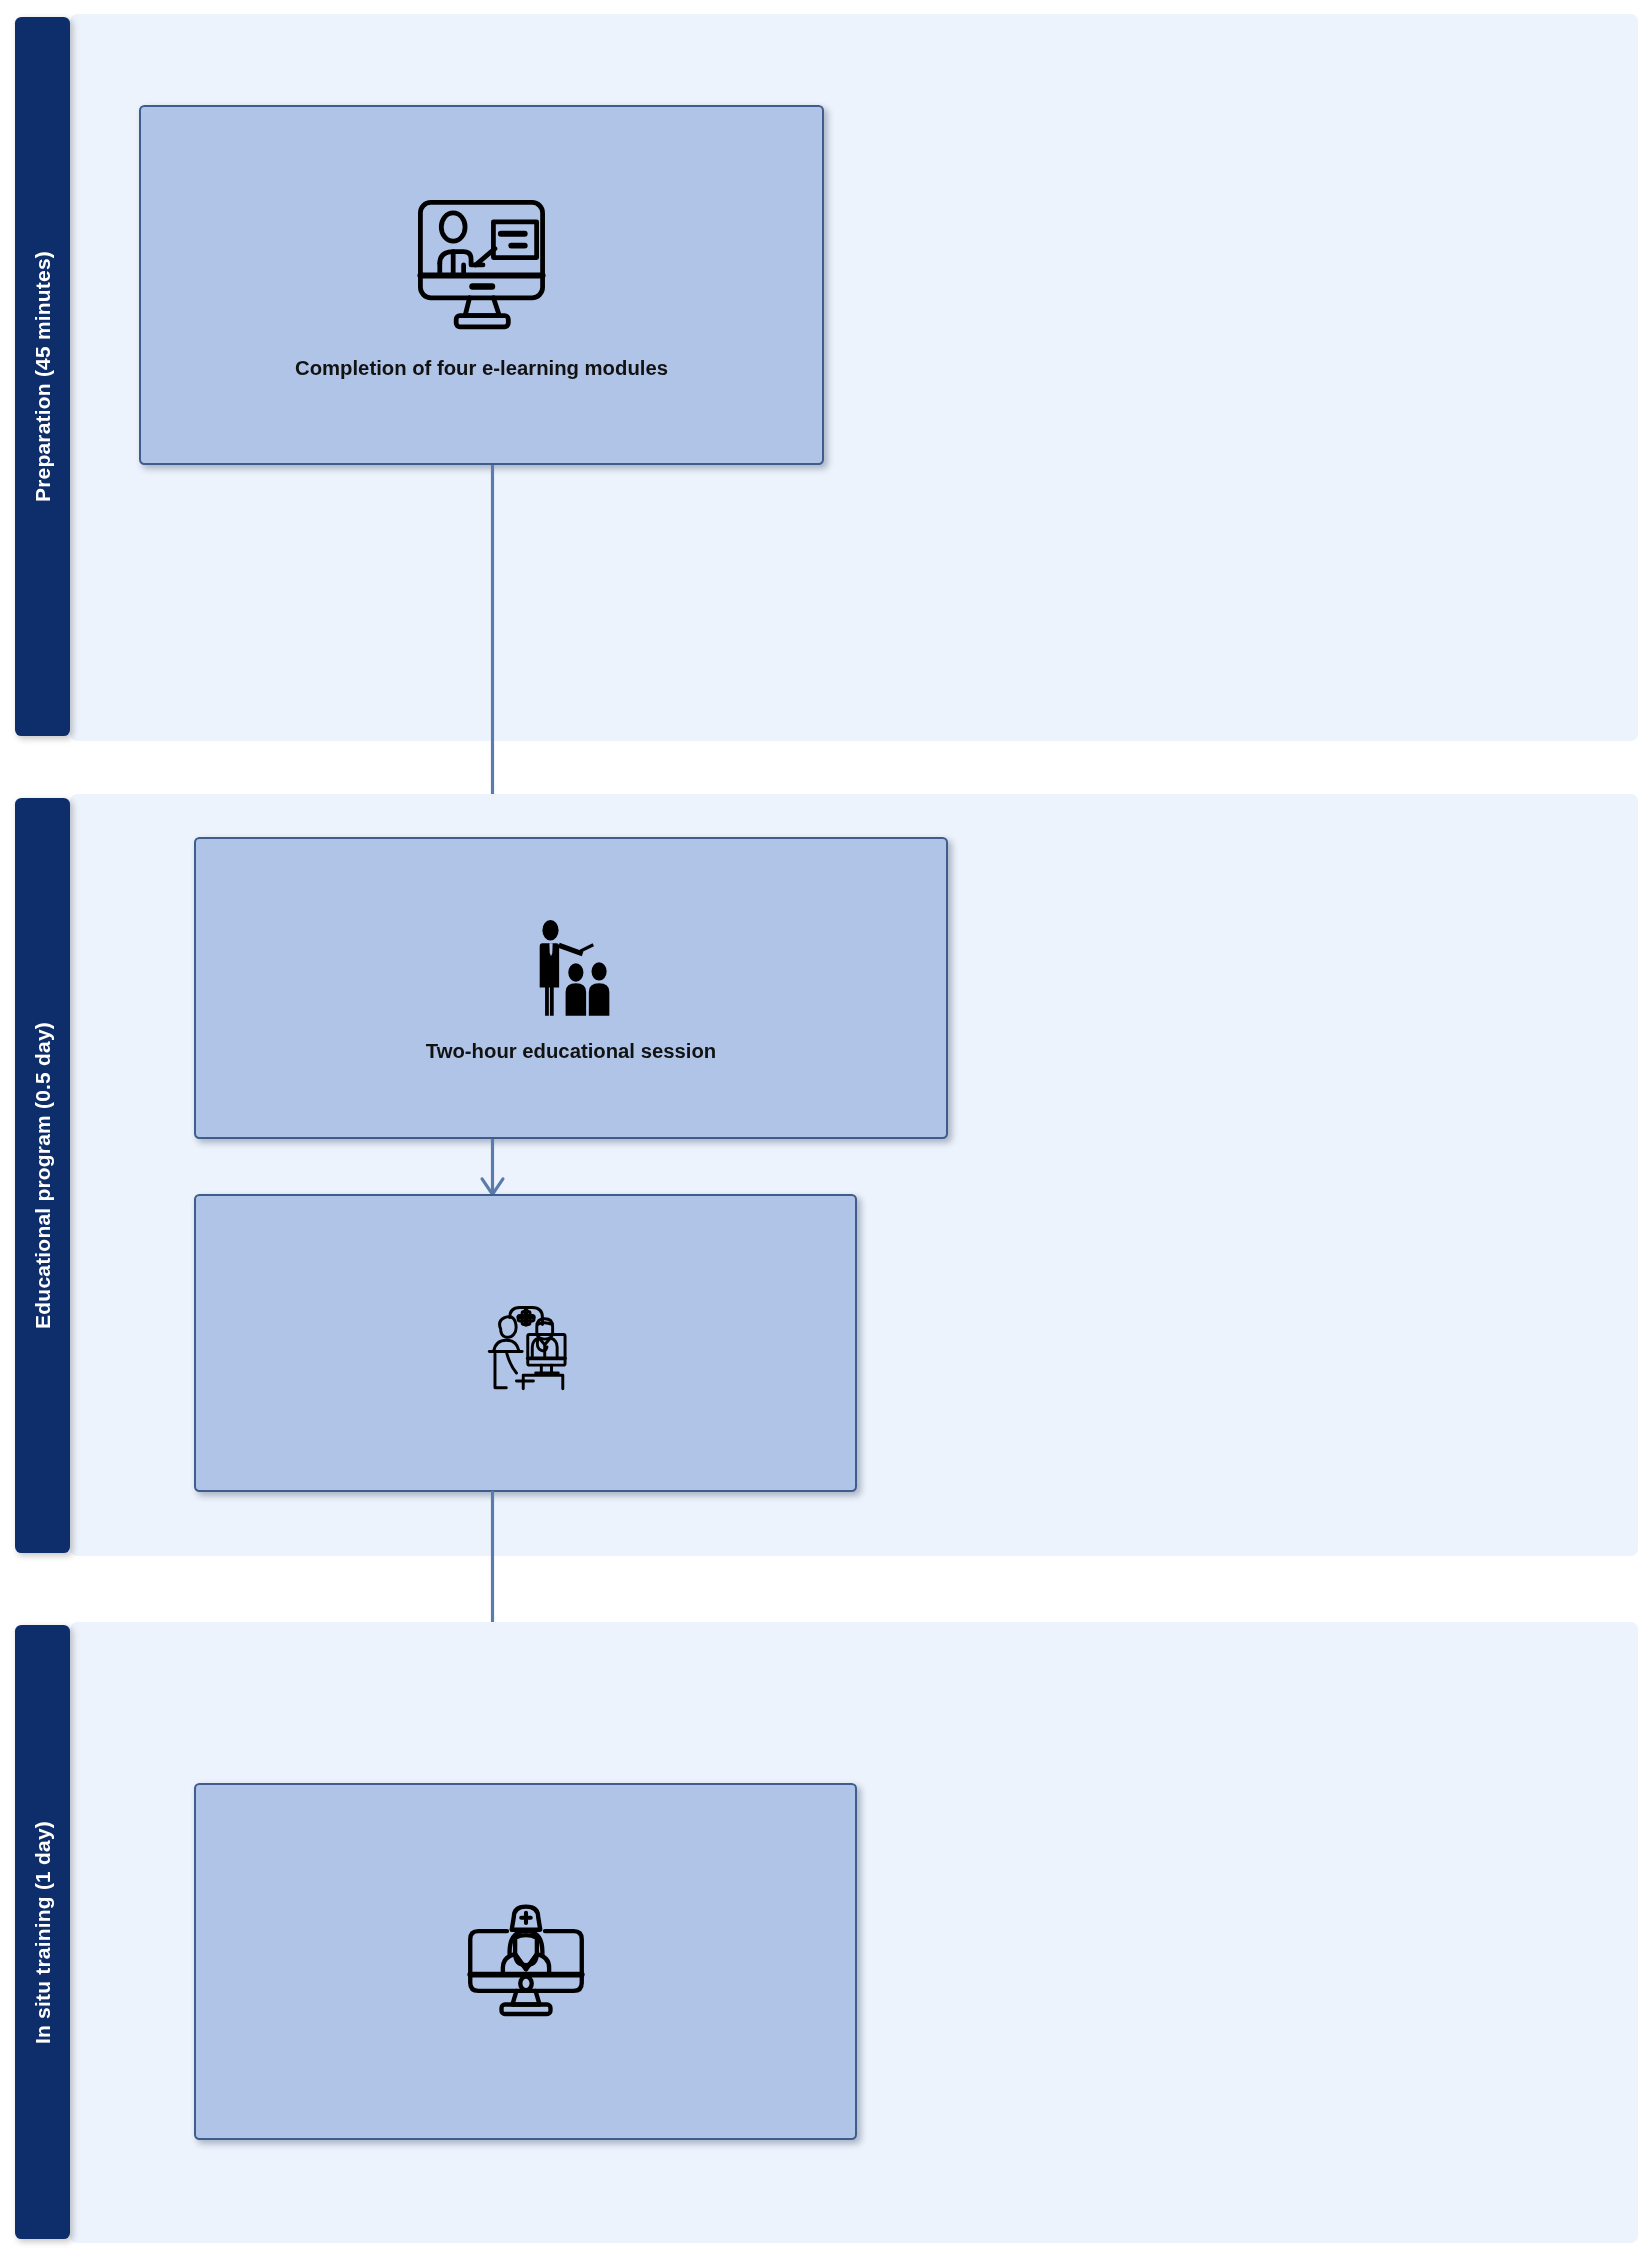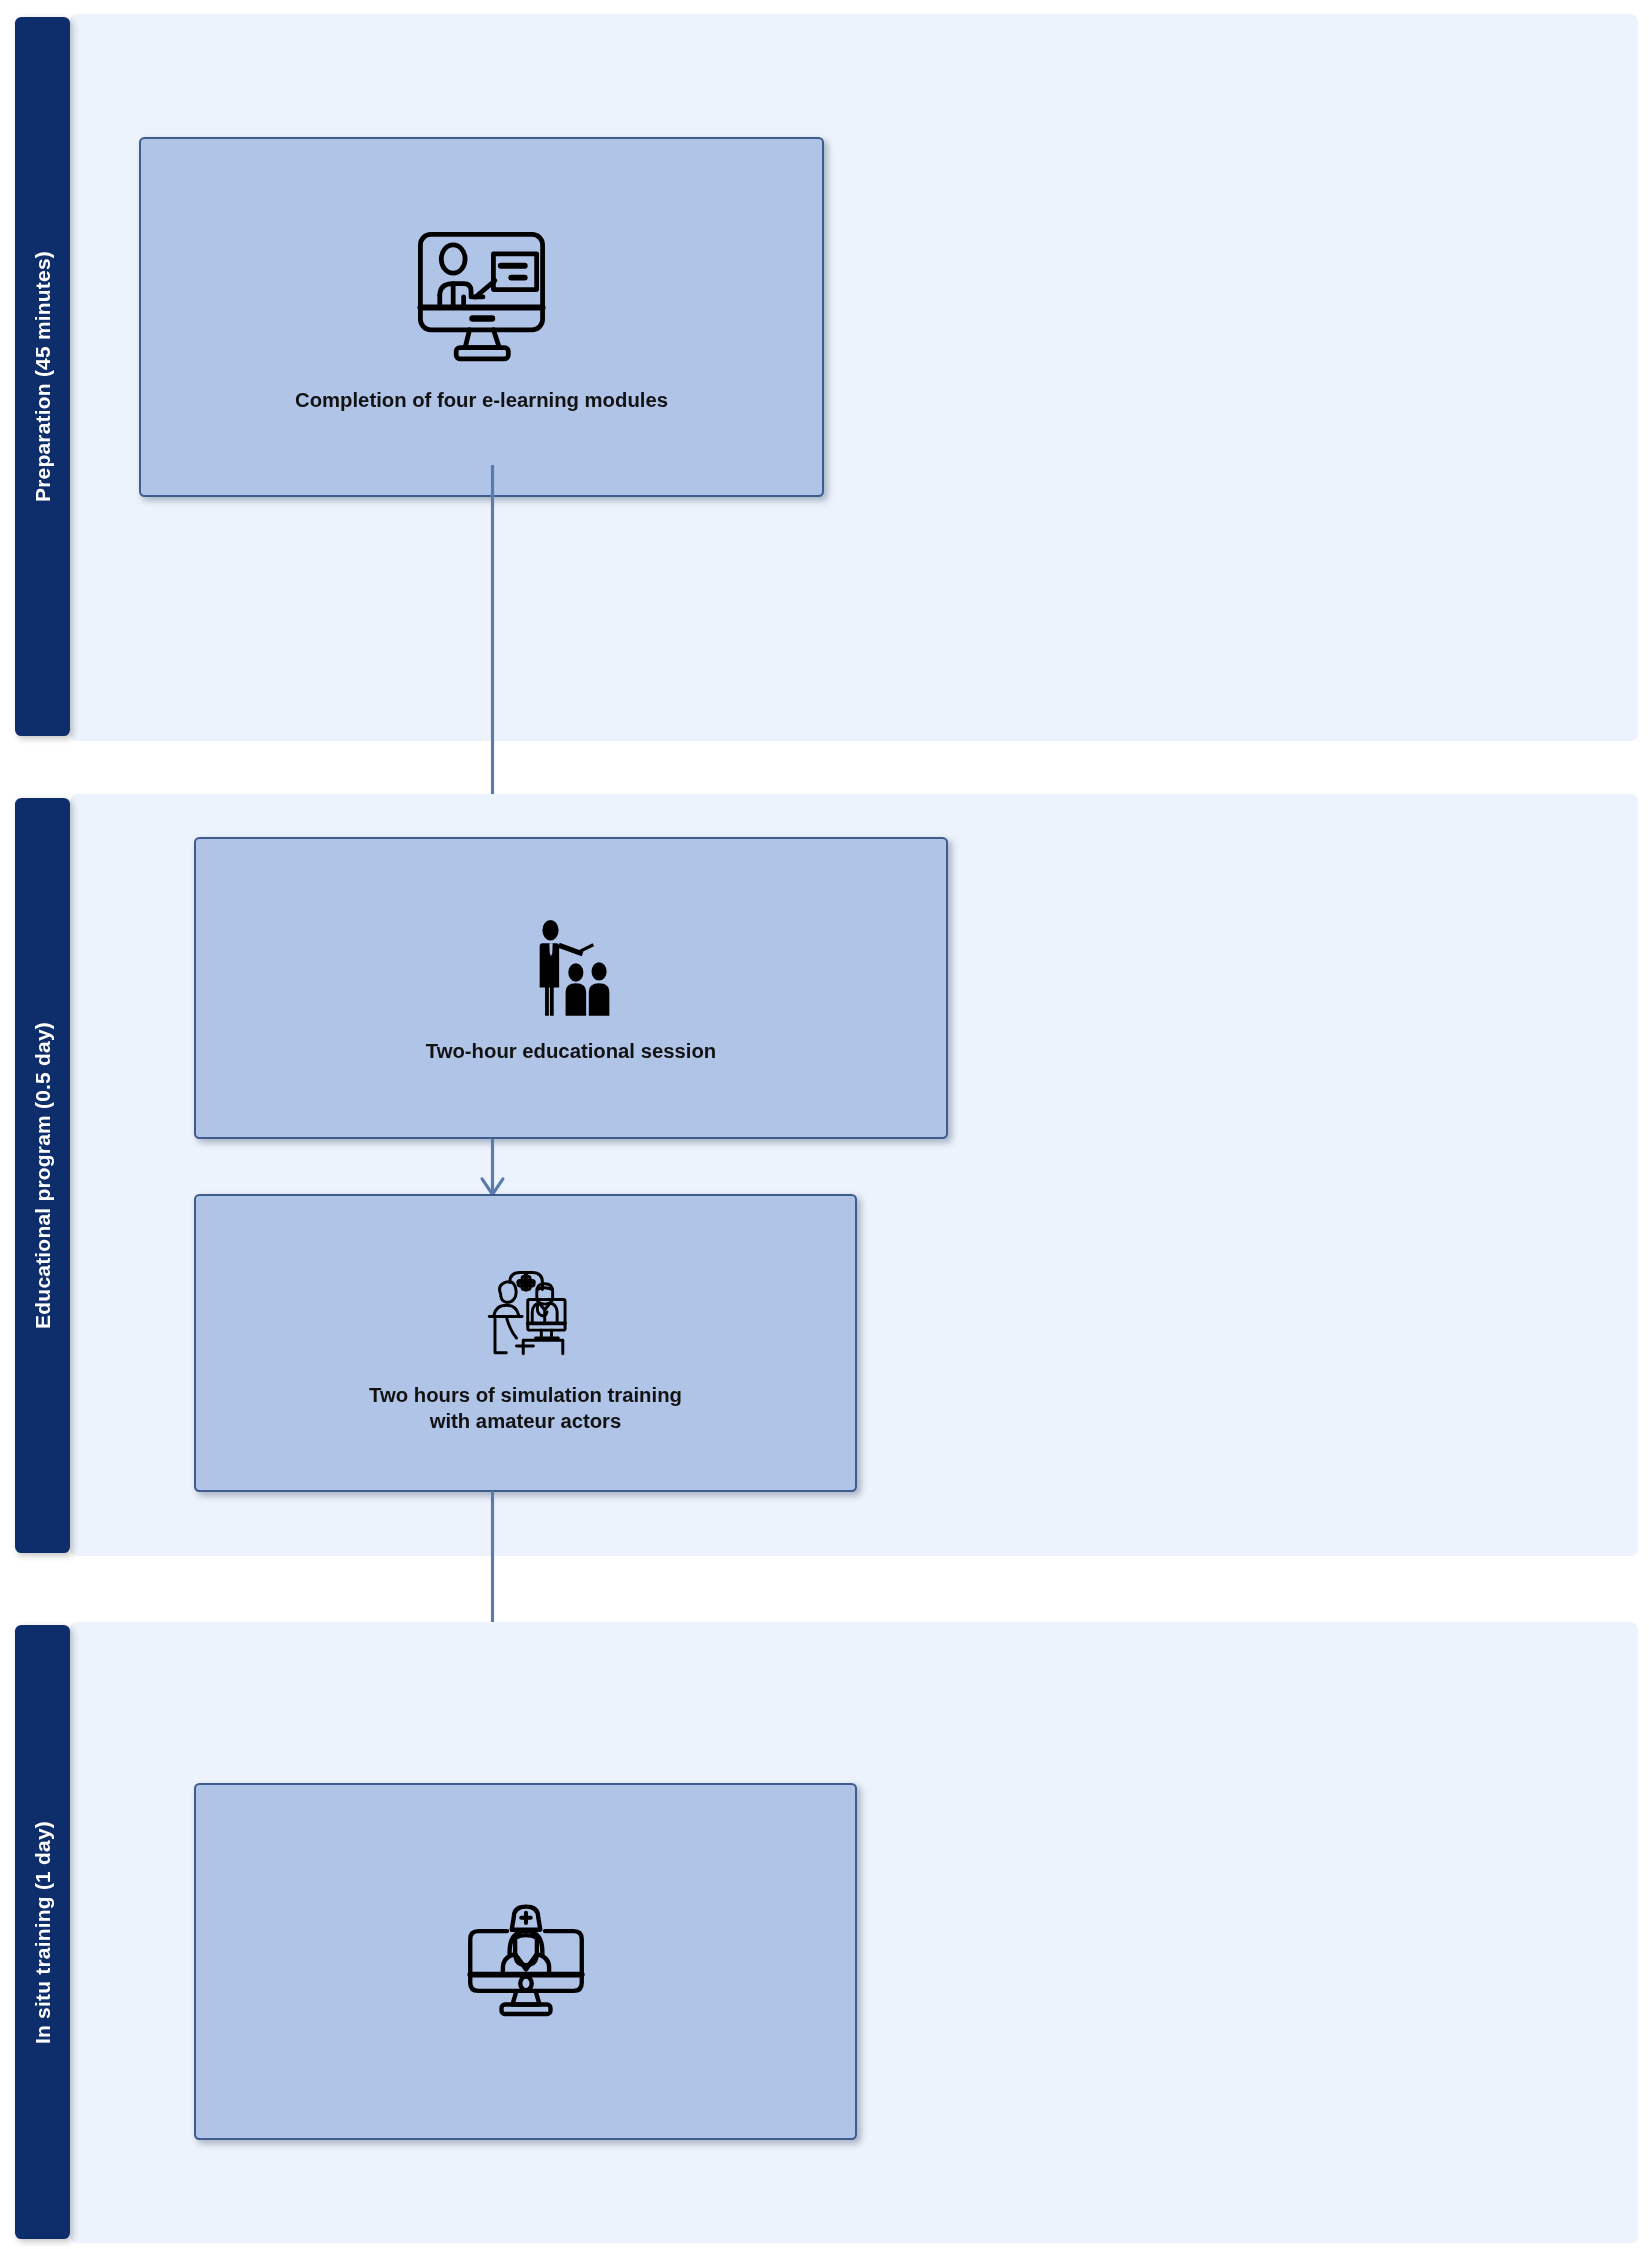--- a/index.html
+++ b/index.html
@@ -79,21 +79,21 @@
 </style>
 </head>
 <body>
 
 <div class="phase-panel" style="left:70px; top:13.6px; width:1568px; height:727px;"></div>
 
 <div class="phase-stripe" style="left:15px; top:17px; width:55px; height:719px;">
   <span class="phase-stripe-label">Preparation (45 minutes)</span>
 </div>
 
-<div class="step-card" style="left:139px; top:105px; width:685px; height:360px;margin-top:32px;">
+<div class="step-card" style="left:139px; top:105px; width:685px; height:360px;">
   <span class="step-icon">
     <svg width="149" height="149" viewBox="0 0 100 100" fill="none" stroke="#000000" stroke-width="3.2" stroke-linecap="round" stroke-linejoin="round">
 
       <rect x="9" y="9" width="82" height="64" rx="7" ry="7"></rect>
 
       <line x1="9" y1="58" x2="91" y2="58" stroke-width="4"></line>
 
       <line x1="44" y1="65.5" x2="57" y2="65.5" stroke-width="4.4"></line>
 
       <path d="M42 73 L39 85 L62 85 L58 73"></path>
@@ -189,24 +189,20 @@
 
       <path d="M56 63 v-9 q0 -6 6 -8 l5 6 l5 -6 q6 2 6 8 v9"></path>
       <path d="M67 52 v11"></path>
 
       <path d="M61 47 q-2 8 3 10 q4 1.5 5 -3"></path>
 
       <path d="M48 79 h35 M48 79 v12 M83 79 v12"></path>
       <path d="M42 84 h15"></path>
     </svg>
   </span>
-  <div class="step-label">
-    <span>Two hours of simulation training</span><br>
-    <span>with amateur actors</span>
-  </div>
 </div>
 
 <div class="connector" style="left:472px; top:1491px; width:41px; height:294px;">
   <svg width="41" height="294" viewBox="0 0 90 650">
     <line x1="45" y1="0" x2="45" y2="636" stroke="#5A7BAE" stroke-width="7"></line>
     <polyline points="22,604 45,640 68,604" fill="none" stroke="#5A7BAE" stroke-width="7" stroke-linecap="round" stroke-linejoin="round"></polyline>
   </svg>
 </div>
 
 <div class="phase-panel" style="left:70px; top:1622px; width:1568px; height:621px;"></div>

